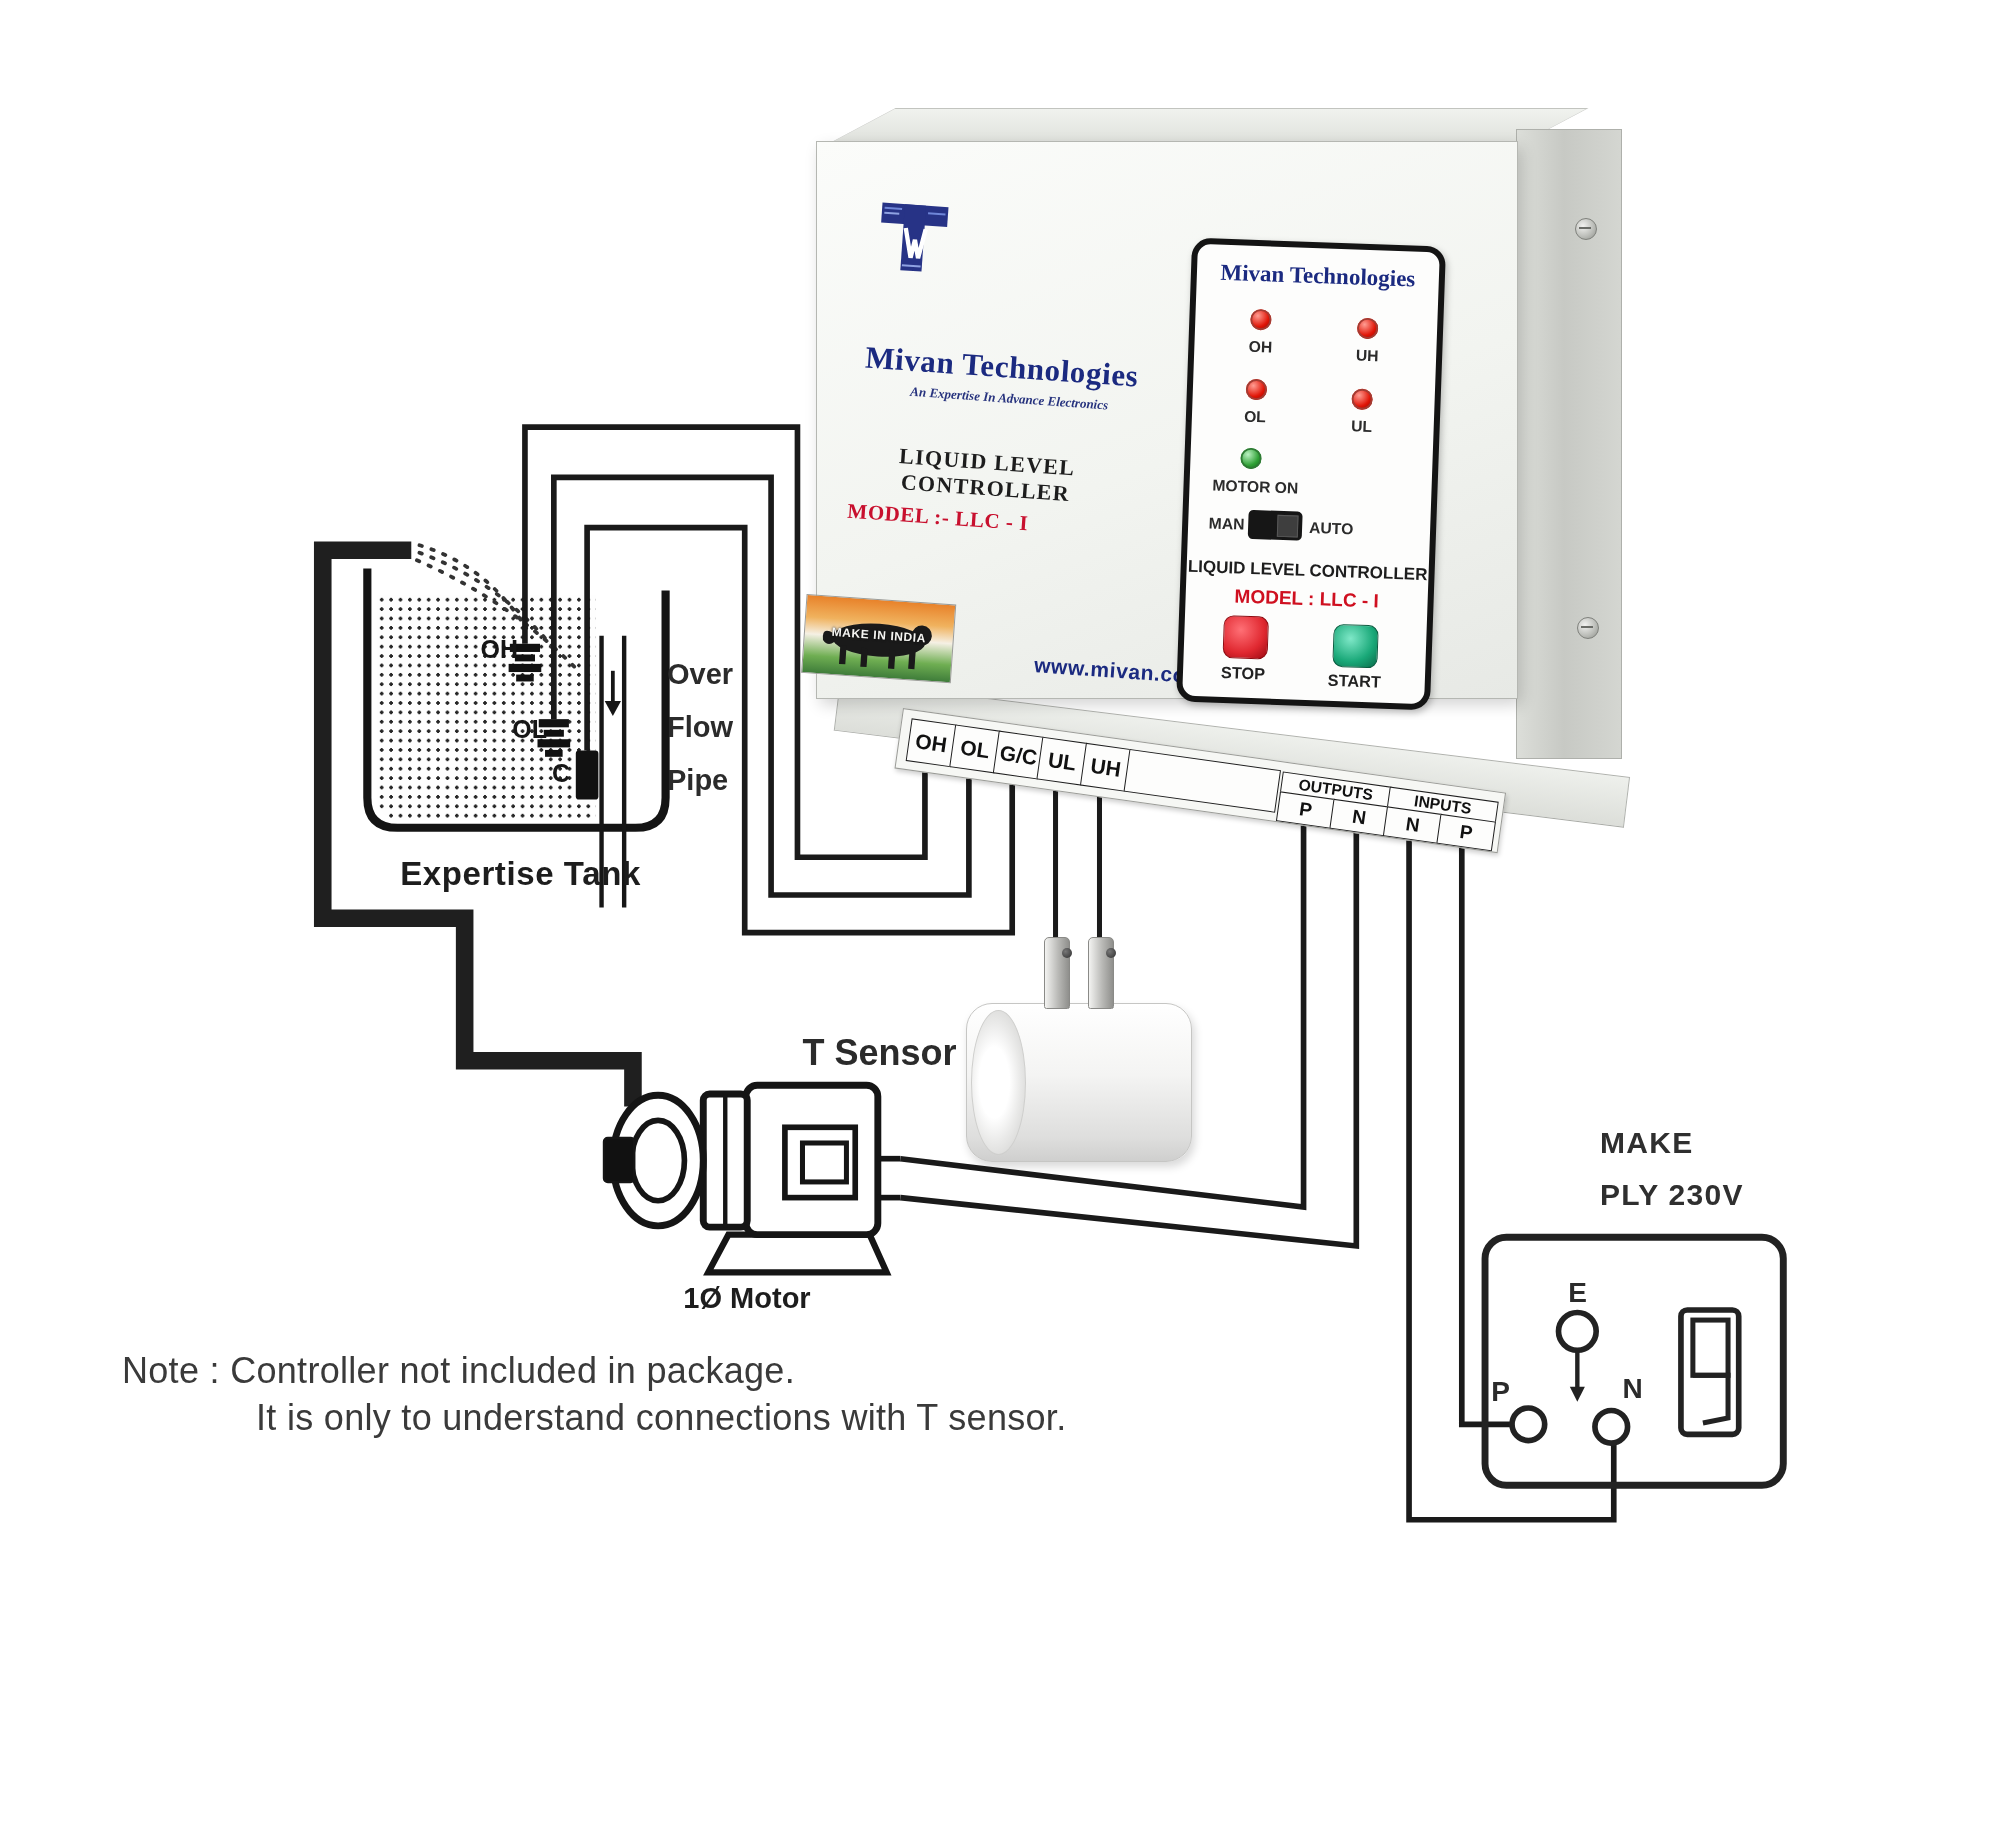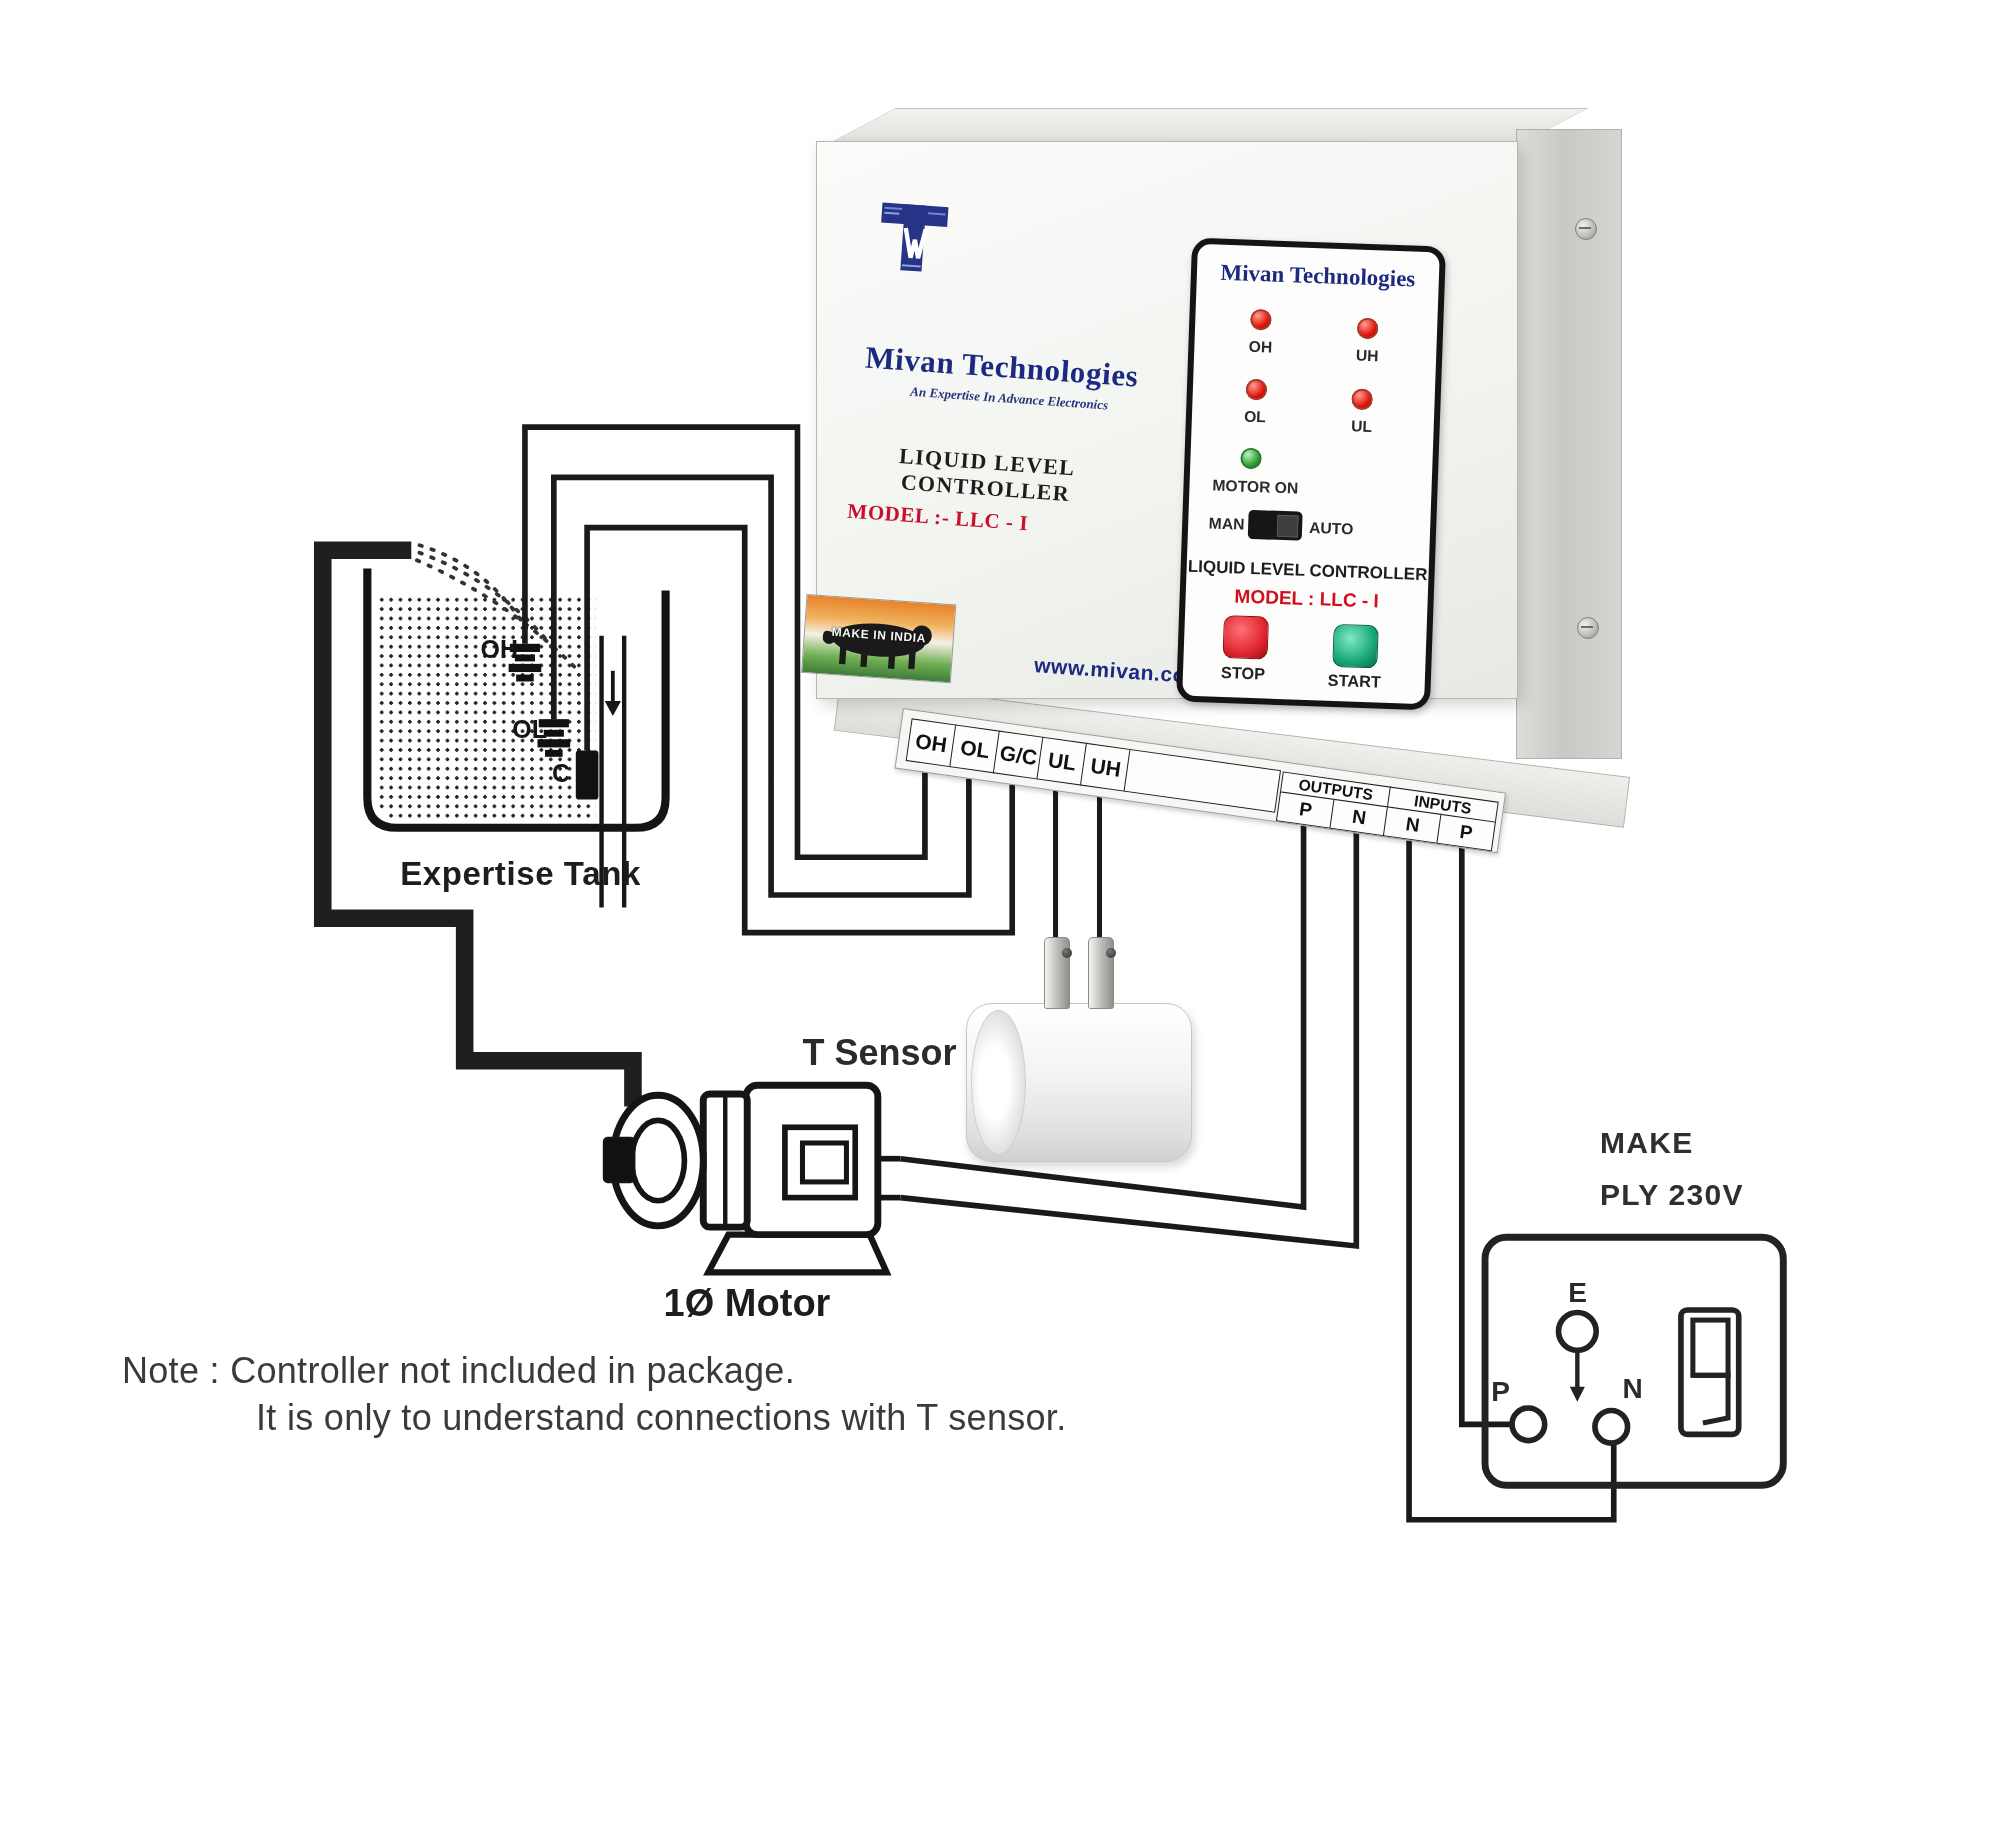--- a/index.html
+++ b/index.html
@@ -72,21 +72,21 @@
 
   
   .water{left:377px;top:595px;width:219px;height:226px;background:#fefefe;
          background-image:radial-gradient(#262626 1.6px,transparent 2px);background-size:9.4px 9.4px;
          border-bottom-left-radius:25px;border-bottom-right-radius:6.3px;}
   .el-label{font-size:25px;font-weight:bold;color:#161616;text-align:right;}
   .overflow-label{left:667px;top:648px;width:107px;font-size:29px;font-weight:bold;color:#2b2b2b;
                   line-height:53px;white-space:pre-line;}
   .tank-caption{left:370px;top:855px;width:301px;font-size:33px;font-weight:bold;color:#1d1d1d;letter-spacing:0.6px;}
   .sensor-label{left:782px;top:1032px;width:195px;font-size:36px;font-weight:bold;color:#2b2b2b;}
-  .motor-label{left:615px;top:1282px;width:264px;font-size:38px;font-weight:bold;color:#1d1d1d;}
+  .motor-label{left:615px;top:1282px;width:264px;font-size:29px;font-weight:bold;color:#1d1d1d;}
 
   
   .pvc{left:966px;top:1003px;width:224px;height:157px;border-radius:26px;
        background:linear-gradient(180deg,#ffffff 0%,#f4f4f3 45%,#dededd 85%,#cfcfce 100%);
        border:1.3px solid #c6c6c4;box-shadow:2.5px 5px 8.8px rgba(0,0,0,.15);}
   .pvc-mouth{left:3.8px;top:6.3px;width:53px;height:143px;border-radius:50%;
              background:radial-gradient(ellipse at 42% 50%,#ffffff 35%,#e9e9e8 60%,#c9c9c7 100%);
              border:1.3px solid #cfcfcd;}
   .probe{width:24px;height:70px;border-radius:5px 5px 2.5px 2.5px;
          background:linear-gradient(90deg,#f3f3f1,#b9b9b6 55%,#8f8f8c);border:0.6px solid #8a8a87;}
@@ -248,20 +248,23 @@
     <div class="abs ctr panel-model">MODEL : LLC - I</div>
     <div class="abs pbtn stop" style="left:39px;top:370px;"></div>
     <div class="abs pbtn start" style="left:149px;top:375px;"></div>
     <div class="abs pbtn-label" style="left:35px;top:418px;width:50px;">STOP</div>
     <div class="abs pbtn-label" style="left:144px;top:422px;width:55px;">START</div>
   </div>
 
   <div class="abs el-label" style="left:468px;top:635px;width:50px;">OH</div>
   <div class="abs el-label" style="left:497px;top:715px;width:50px;">OL</div>
   <div class="abs el-label" style="left:532px;top:759px;width:38px;">C</div>
+  <div class="abs overflow-label">Over
+Flow
+Pipe</div>
   <div class="abs ctr tank-caption">Expertise Tank</div>
 
   <div class="abs ctr sensor-label">T Sensor</div>
   <div class="abs pvc">
     <div class="abs pvc-mouth"></div>
   </div>
   <div class="abs probe" style="left:1044px;top:937px;">
     <div class="probe-screw"></div>
   </div>
   <div class="abs probe" style="left:1088px;top:937px;">

